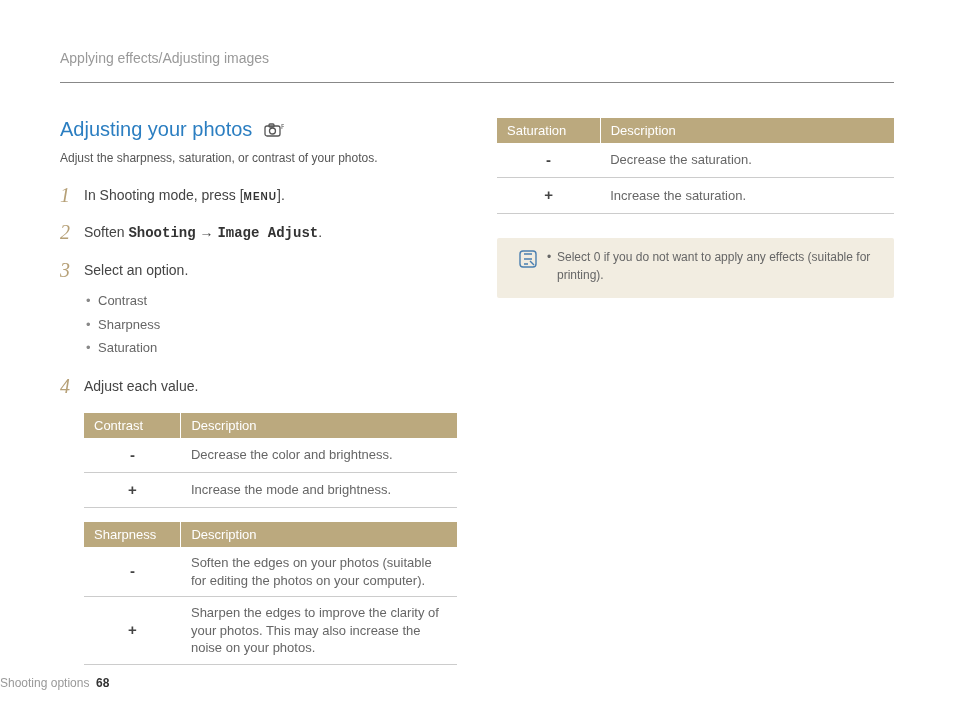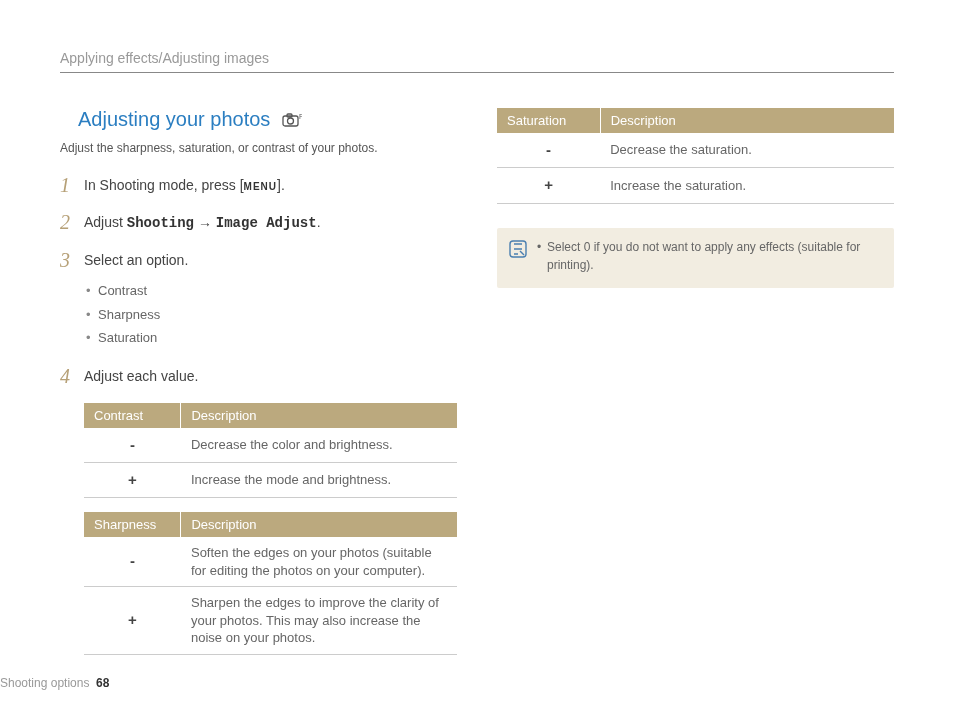--- a/index.html
+++ b/index.html
@@ -11,37 +11,36 @@
     color: #555;
     font-size: 13px;
     position: relative;
     padding: 50px 60px 40px 60px;
   }
   .header-breadcrumb {
     color: #999;
     font-size: 14px;
     font-weight: 300;
     border-bottom: 1px solid #888;
-    padding-bottom: 6px;
+    padding-bottom: 16px;
     margin-bottom: 35px;
   }
   .columns {
     display: flex;
     gap: 40px;
   }
   .col { flex: 1; min-width: 0; }
   .section-title {
     color: #2b7ec1;
     font-size: 20px;
     font-weight: 400;
     margin-bottom: 10px;
     display: flex;
     align-items: center;
     gap: 12px;
-    margin-left: 18px;
   }
   .camera-icon {
     display: inline-flex;
     align-items: center;
   }
   .intro {
     color: #555;
     font-size: 12px;
     margin-bottom: 20px;
   }
@@ -109,21 +108,21 @@
   table.opt td:first-child {
     text-align: center;
     font-weight: 700;
     color: #444;
     font-size: 15px;
   }
   .tables-wrap { margin-left: 24px; }
   .note-box {
     display: flex;
     background: #f2ede1;
-    padding: 10px 12px;
+    padding: 10px 22px;
     gap: 10px;
     margin-top: 24px;
     border-radius: 2px;
   }
   .note-icon { flex-shrink: 0; margin-top: 2px; }
   .note-list { list-style: none; font-size: 12px; color: #666; line-height: 1.5; }
   .note-list li { padding-left: 10px; position: relative; margin-bottom: 4px; }
   .note-list li::before { content: "•"; position: absolute; left: 0; }
   .footer {
     position: absolute;
@@ -157,21 +156,21 @@
     <ol class="steps">
       <li>
         <span class="step-num">1</span>
         <div class="step-body">
           <span>In Shooting mode, press [</span><span class="menu-label">MENU</span><span>].</span>
         </div>
       </li>
       <li>
         <span class="step-num">2</span>
         <div class="step-body">
-          <span>Adjust </span><strong>Shooting</strong><span> → </span><strong>Image Adjust</strong><span>.</span>
+          <span>Soften </span><strong>Shooting</strong><span> → </span><strong>Image Adjust</strong><span>.</span>
         </div>
       </li>
       <li>
         <span class="step-num">3</span>
         <div class="step-body">
           <span>Select an option.</span>
           <ul class="sub">
             <li>Contrast</li>
             <li>Sharpness</li>
             <li>Saturation</li>

